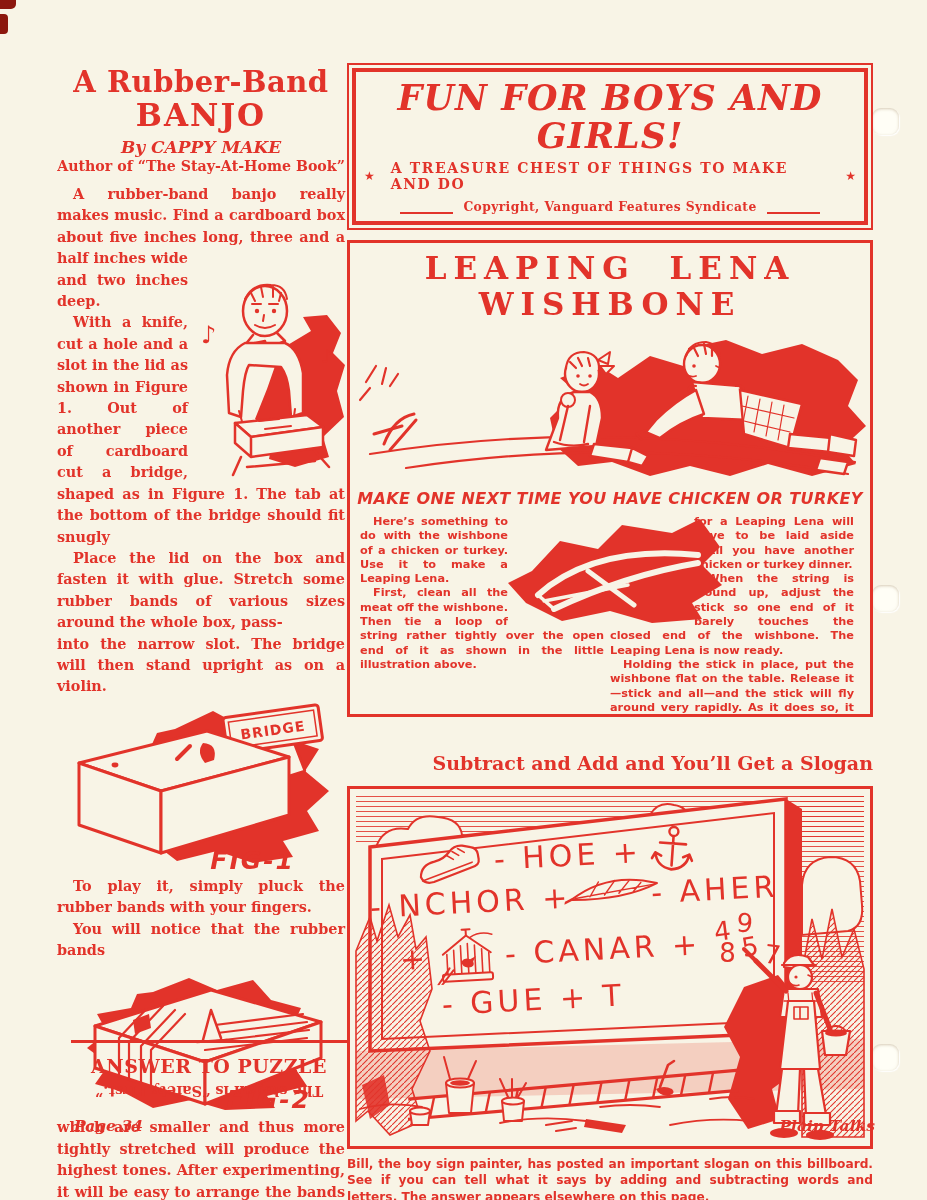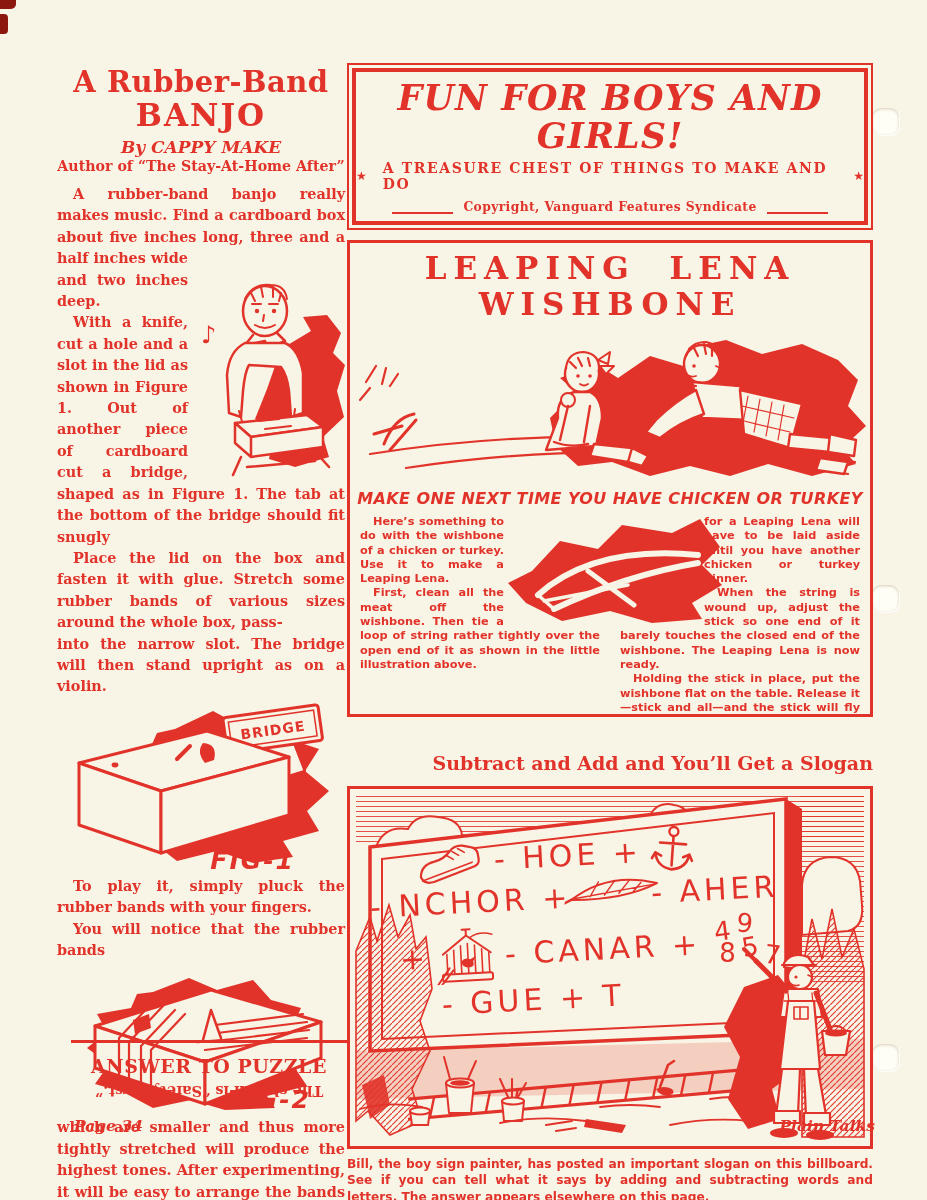--- a/index.html
+++ b/index.html
@@ -38,35 +38,35 @@
   .figblock{clear:both;width:288px;margin:4px 0 2px;}
   .rule{border:none;border-top:3px solid var(--ink);margin:0 6px 12px;}
   .answer-wrap{position:absolute;left:8px;top:974px;width:288px;}
   .answer-head{font-weight:700;font-size:19px;text-align:center;letter-spacing:.5px;margin:0 0 6px;}
   .answer-flip{transform:rotate(180deg);font-weight:700;font-size:14.5px;text-align:center;margin:0;}
 
   
   .right-col{position:absolute;left:347px;top:63px;width:526px;}
 
   .masthead{border:2px solid var(--ink);padding:3px;}
-  .masthead-inner{border:4px solid var(--ink);padding:7px 0 5px;}
+  .masthead-inner{border:4px solid var(--ink);padding:7px 8px 5px;}
   .mast-title{font-weight:700;font-style:italic;font-size:35px;line-height:38px;text-align:center;margin:0;letter-spacing:1px;}
   .mast-sub{display:flex;justify-content:center;align-items:center;gap:16px;margin-top:5px;
             font-weight:700;font-size:14px;letter-spacing:1.6px;}
   .mast-sub .star{font-family:"DejaVu Sans",sans-serif;font-size:12px;letter-spacing:0;}
   .copy-row{display:flex;align-items:flex-end;gap:10px;margin:7px 36px 2px;}
   .copy-row .cline{flex:1;border-top:2.5px solid var(--ink);}
   .copy-text{font-weight:700;font-size:12.3px;letter-spacing:.4px;white-space:nowrap;}
 
   .lena-box{border:3px solid var(--ink);margin-top:10px;height:471px;position:relative;overflow:hidden;}
   .lena-title{font-weight:700;font-size:31px;line-height:36px;text-align:center;letter-spacing:7px;word-spacing:16px;margin:7px 0 0;}
   .lena-scene{width:520px;height:166px;margin:0 auto;}
   .tagline{font-family:"DejaVu Sans",sans-serif;font-weight:700;font-style:italic;font-size:16px;
            text-align:center;letter-spacing:.4px;margin:1px 0 7px;}
-  .lena-cols{display:flex;gap:20px;padding:0 10px;position:relative;}
+  .lena-cols{display:flex;gap:6px;padding:0 10px;position:relative;}
   .lena-col{width:244px;font-family:"DejaVu Sans",sans-serif;font-weight:700;font-size:11.3px;line-height:14.3px;text-align:justify;}
   .lena-col p{margin:0;text-indent:13px;}
   .spacer-r{float:right;width:96px;height:114px;}
   .spacer-l{float:left;width:84px;height:114px;}
   .wishbone-center{position:absolute;left:152px;top:-2px;width:224px;height:114px;}
 
   .slogan-head{font-weight:700;font-size:19px;line-height:30px;text-align:right;margin:31px 0 8px;}
 
   .billboard{border:3px solid var(--ink);height:357px;position:relative;overflow:hidden;}
   .bb-scene{position:absolute;left:0;top:0;width:520px;height:351px;}
@@ -97,21 +97,21 @@
 <div class="corner-mark-a"></div>
 <div class="corner-mark-b"></div>
 <div class="hole" style="top:108px"></div>
 <div class="hole" style="top:585px"></div>
 <div class="hole" style="top:1044px"></div>
 
 <div class="left-col">
   <h1 class="banjo-t1">A Rubber-Band</h1>
   <h1 class="banjo-t2">BANJO</h1>
   <div class="byline">By CAPPY MAKE</div>
-  <div class="author">Author of “The Stay-At-Home After”</div>
+  <div class="author">Author of “The Stay-At-Home Book”</div>
 
   <p class="body ind">A rubber-band banjo really makes music. Find a cardboard box about five inches long, three and a half inches wide</p>
 
   <svg class="boy-art" viewBox="0 0 150 206">
     <path class="fillink" d="M86 78 L116 60 L108 46 L132 44 L146 62 L138 82 L150 94 L142 120 L149 146 L128 166 L134 186 L100 196 L74 188 L79 162 L60 148 L72 118 Z"></path>
     <text x="6" y="72" font-family="DejaVu Sans" font-size="24" fill="#e2332a">♪</text>
     <text x="126" y="92" font-family="DejaVu Sans" font-size="19" fill="#e2332a">♪</text>
     <ellipse class="paperfill" cx="70" cy="40" rx="22" ry="25" stroke="#e2332a" stroke-width="2.5"></ellipse>
     <path class="stroke" stroke-width="2" d="M50 28 Q58 12 76 14 Q90 14 92 28 M56 22 L60 30 M66 16 L68 26 M78 16 L78 26 M86 22 L84 30"></path>
     <circle class="fillink" cx="62" cy="40" r="2.2"></circle>

